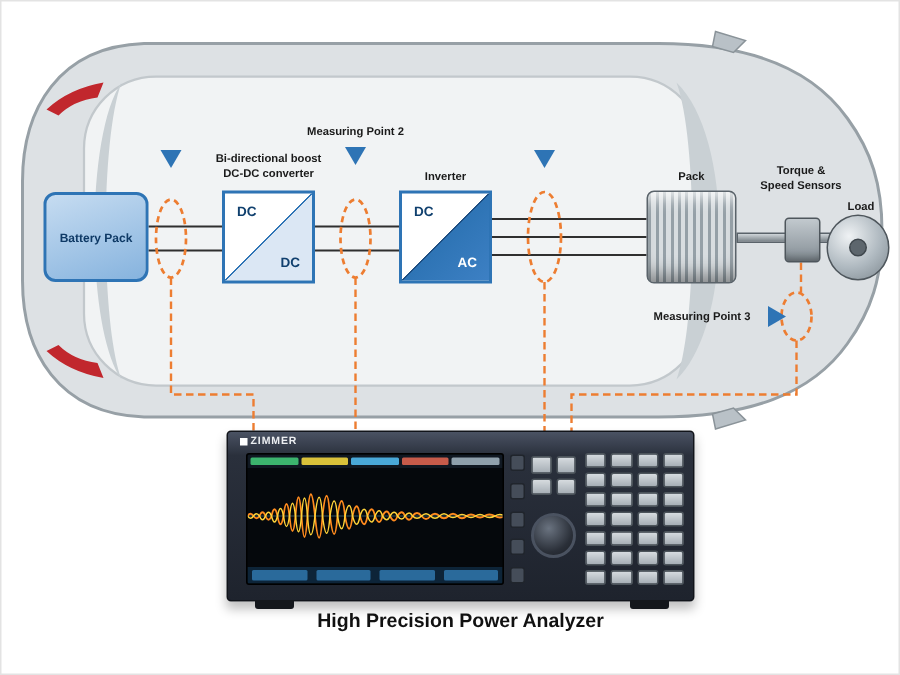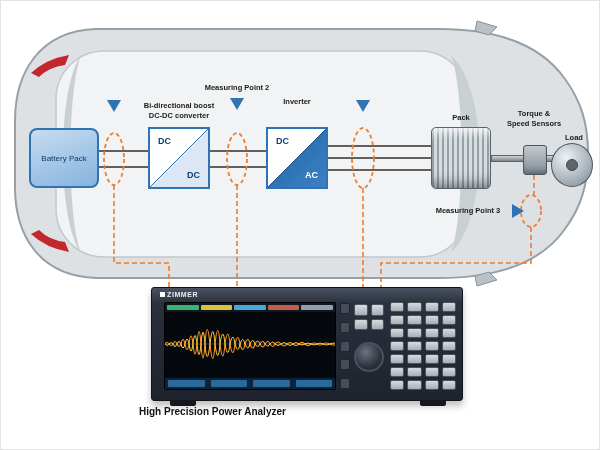--- a/index.html
+++ b/index.html
@@ -12,21 +12,21 @@
   .lbl {
     position:absolute; z-index:4; font-weight:bold; font-size:7.5px; color:#1a1a1a;
     text-align:center; white-space:pre-line; line-height:1.3;
   }
   .nowrap { white-space:nowrap; }
   
   .battery {
     position:absolute; z-index:2; left:28px; top:127px; width:70px; height:60px;
     background:linear-gradient(160deg,#c6dcf1,#86b3de); border:2px solid #2e74b5; border-radius:8px;
     display:flex; align-items:center; justify-content:center;
-    font-size:8px; font-weight:normal; color:#0f3a66; text-align:center;
+    font-size:8px; font-weight:bold; color:#0f3a66; text-align:center;
   }
   .pe-box { position:absolute; z-index:2; width:62px; height:62px; border:2px solid #2e74b5; }
   .dcdc { left:147px; top:126px;
     background:linear-gradient(to bottom right,#ffffff 0%,#ffffff 49.2%,#2e74b5 49.2%,#2e74b5 50.8%,#dbe7f4 50.8%,#dbe7f4 100%); }
   .inverter { left:265px; top:126px;
     background:linear-gradient(to bottom right,#ffffff 0%,#ffffff 49.2%,#1e4f83 49.2%,#1e4f83 50.8%,#2e74b5 50.8%,#3d80c4 100%); }
   .pe-in  { position:absolute; top:7px; left:8px;  font-weight:bold; font-size:9px; color:#10406e; }
   .pe-out { position:absolute; bottom:7px; right:8px; font-weight:bold; font-size:9px; color:#10406e; }
   .inverter .pe-out { color:#fff; }
   .motor {
@@ -84,22 +84,22 @@
   .softkey { height:11px; background:#454d59; border:1px solid #20252c; border-radius:2px; }
   .keysm-grid { position:absolute; left:202px; top:16px; width:30px; height:26px;
     display:grid; grid-template-columns:repeat(2,1fr); gap:3px; }
   .knob { position:absolute; left:202px; top:54px; width:30px; height:30px; border-radius:50%;
     background:radial-gradient(circle at 38% 32%,#6a7380,#2a2f38 65%,#1b1f26); border:2px solid #4a5260; }
   .keypad { position:absolute; left:238px; top:14px; width:66px; height:88px;
     display:grid; grid-template-columns:repeat(4,1fr); grid-template-rows:repeat(7,1fr); gap:3px; }
   .key, .keysm { background:linear-gradient(#d6dbdf,#a6aeb5); border:1px solid #4c545b; border-radius:2px; }
   .foot { position:absolute; bottom:-6px; width:26px; height:6px; background:#14171c; border-radius:0 0 2px 2px; }
   .foot-l { left:18px; } .foot-r { left:268px; }
-  .caption { position:absolute; z-index:4; left:138px; top:405px; width:312px;
-    font-weight:bold; font-size:10px; color:#111; }
+  .caption { position:absolute; z-index:4; left:150px; top:405px; width:312px;
+    text-align:center; font-weight:bold; font-size:13px; color:#111; }
 </style>
 </head>
 <body>
 
 <div class="stage">
 
   <svg class="layer-svg" width="600" height="450">
 
     <path d="M 95,28 C 38,30 14,72 14,120 L 14,186 C 14,234 38,275 95,277 L 438,277
              C 498,277 540,262 564,228 C 580,206 587,184 587,153 C 587,122 580,100 564,78
@@ -153,21 +153,21 @@
 
   <div class="motor"></div>
   <div class="shaft"></div>
   <div class="sensors"></div>
   <div class="load">
     <div class="load-hub"></div>
   </div>
 
   <div class="lbl" style="left:118px; top:100px; width:120px;">Bi-directional boost
 DC-DC converter</div>
-  <div class="lbl" style="left:265px; top:96px; width:62px;">Inverter</div>
+  <div class="lbl" style="left:265px; top:112px; width:62px;">Inverter</div>
   <div class="lbl" style="left:430px; top:112px; width:60px;">Pack</div>
   <div class="lbl" style="left:496px; top:108px; width:74px;">Torque &amp;
 Speed Sensors</div>
   <div class="lbl" style="left:552px; top:120px; width:42px;margin-top:12px;">Load</div>
 
   <div class="tri-down" style="left:106px; top:99px;"></div>
 
   <div class="lbl" style="left:180px; top:82px; width:112px;">Measuring Point 2</div>
   <div class="tri-down" style="left:229px; top:97px;"></div>
 

